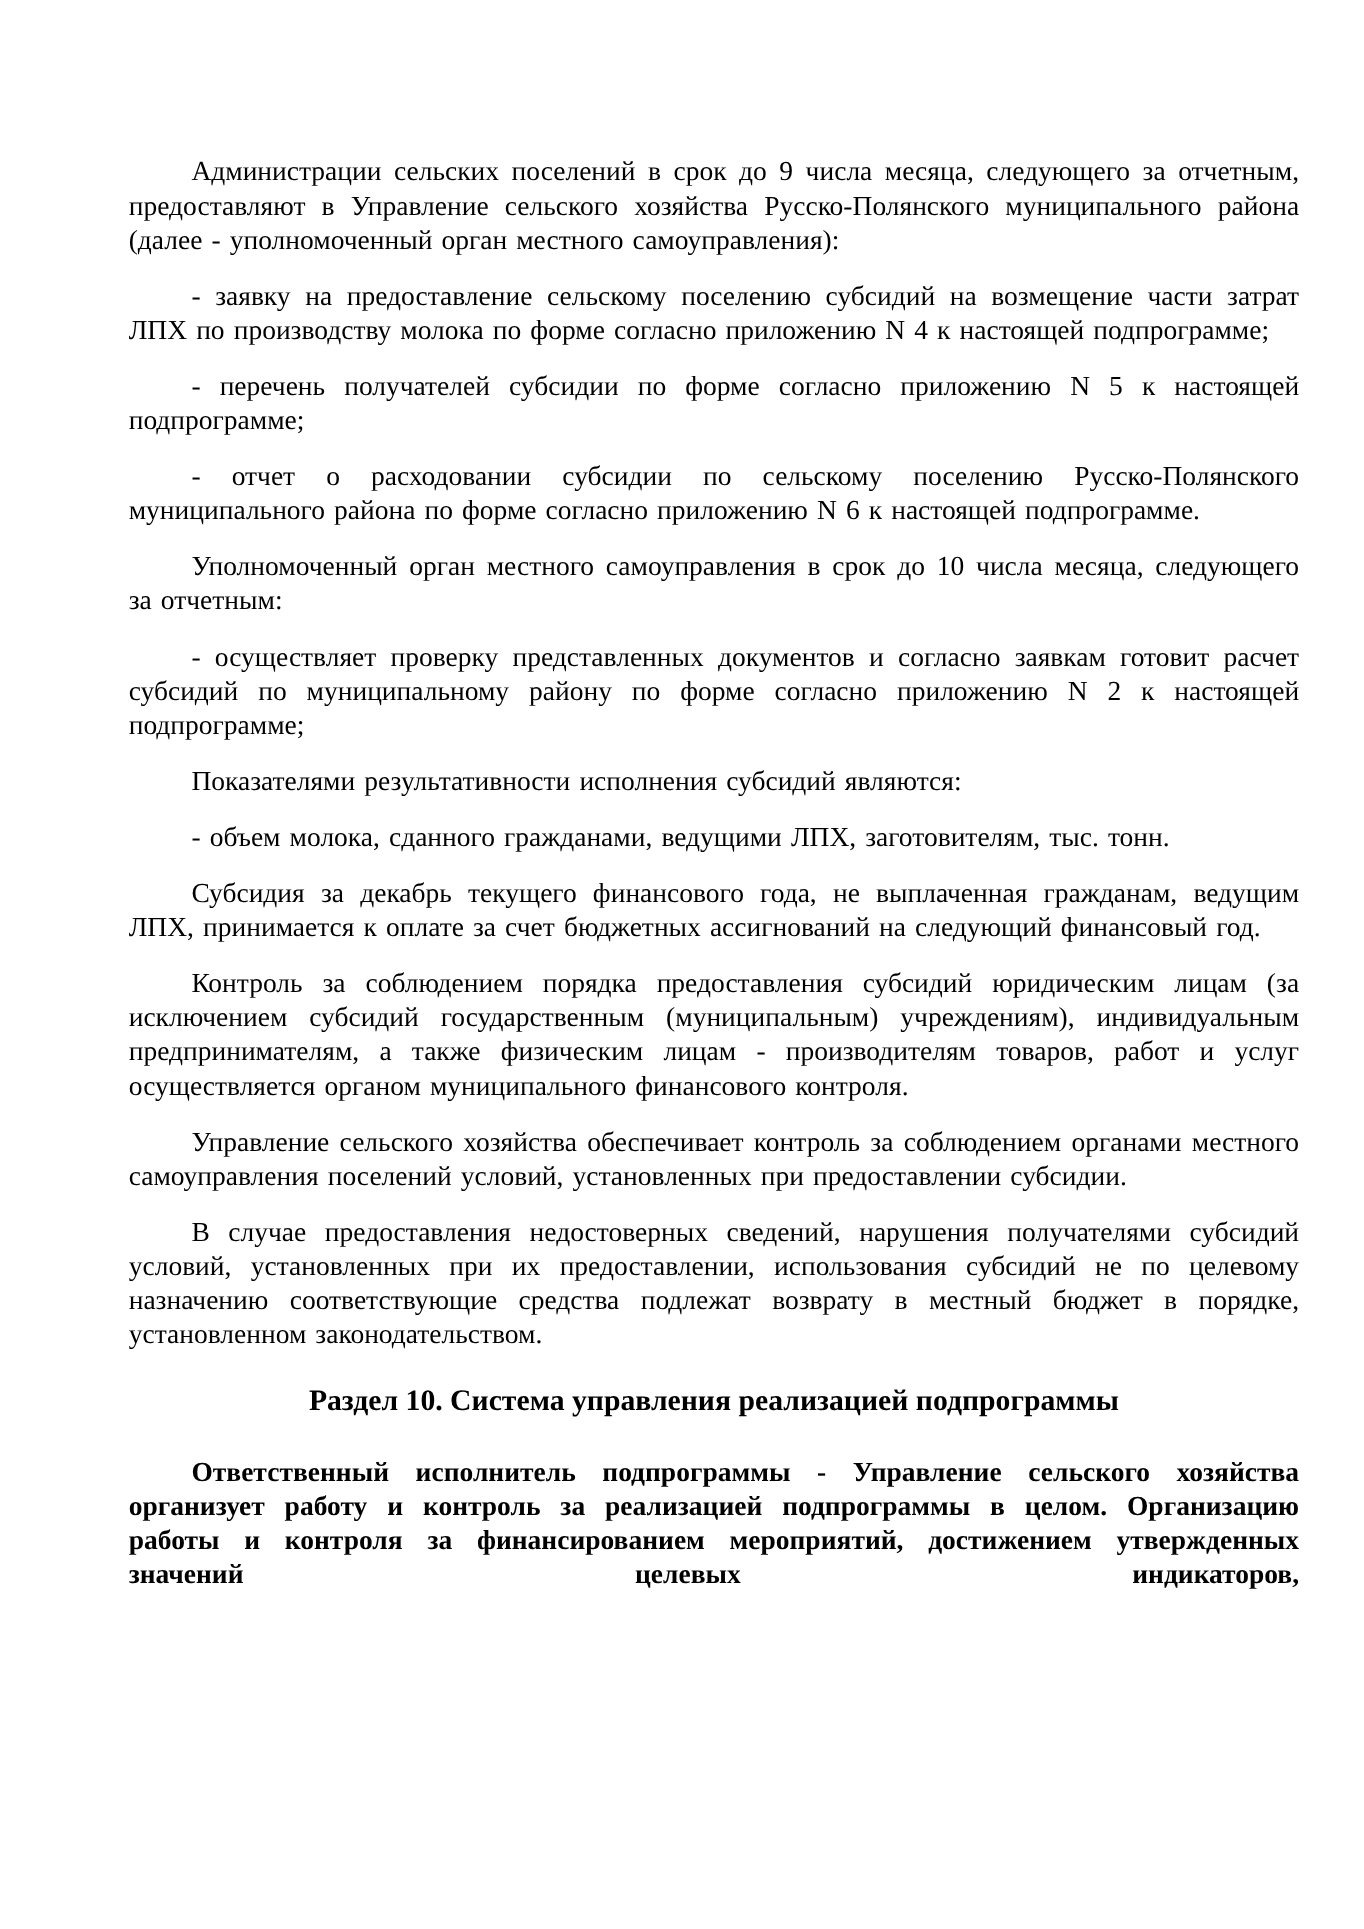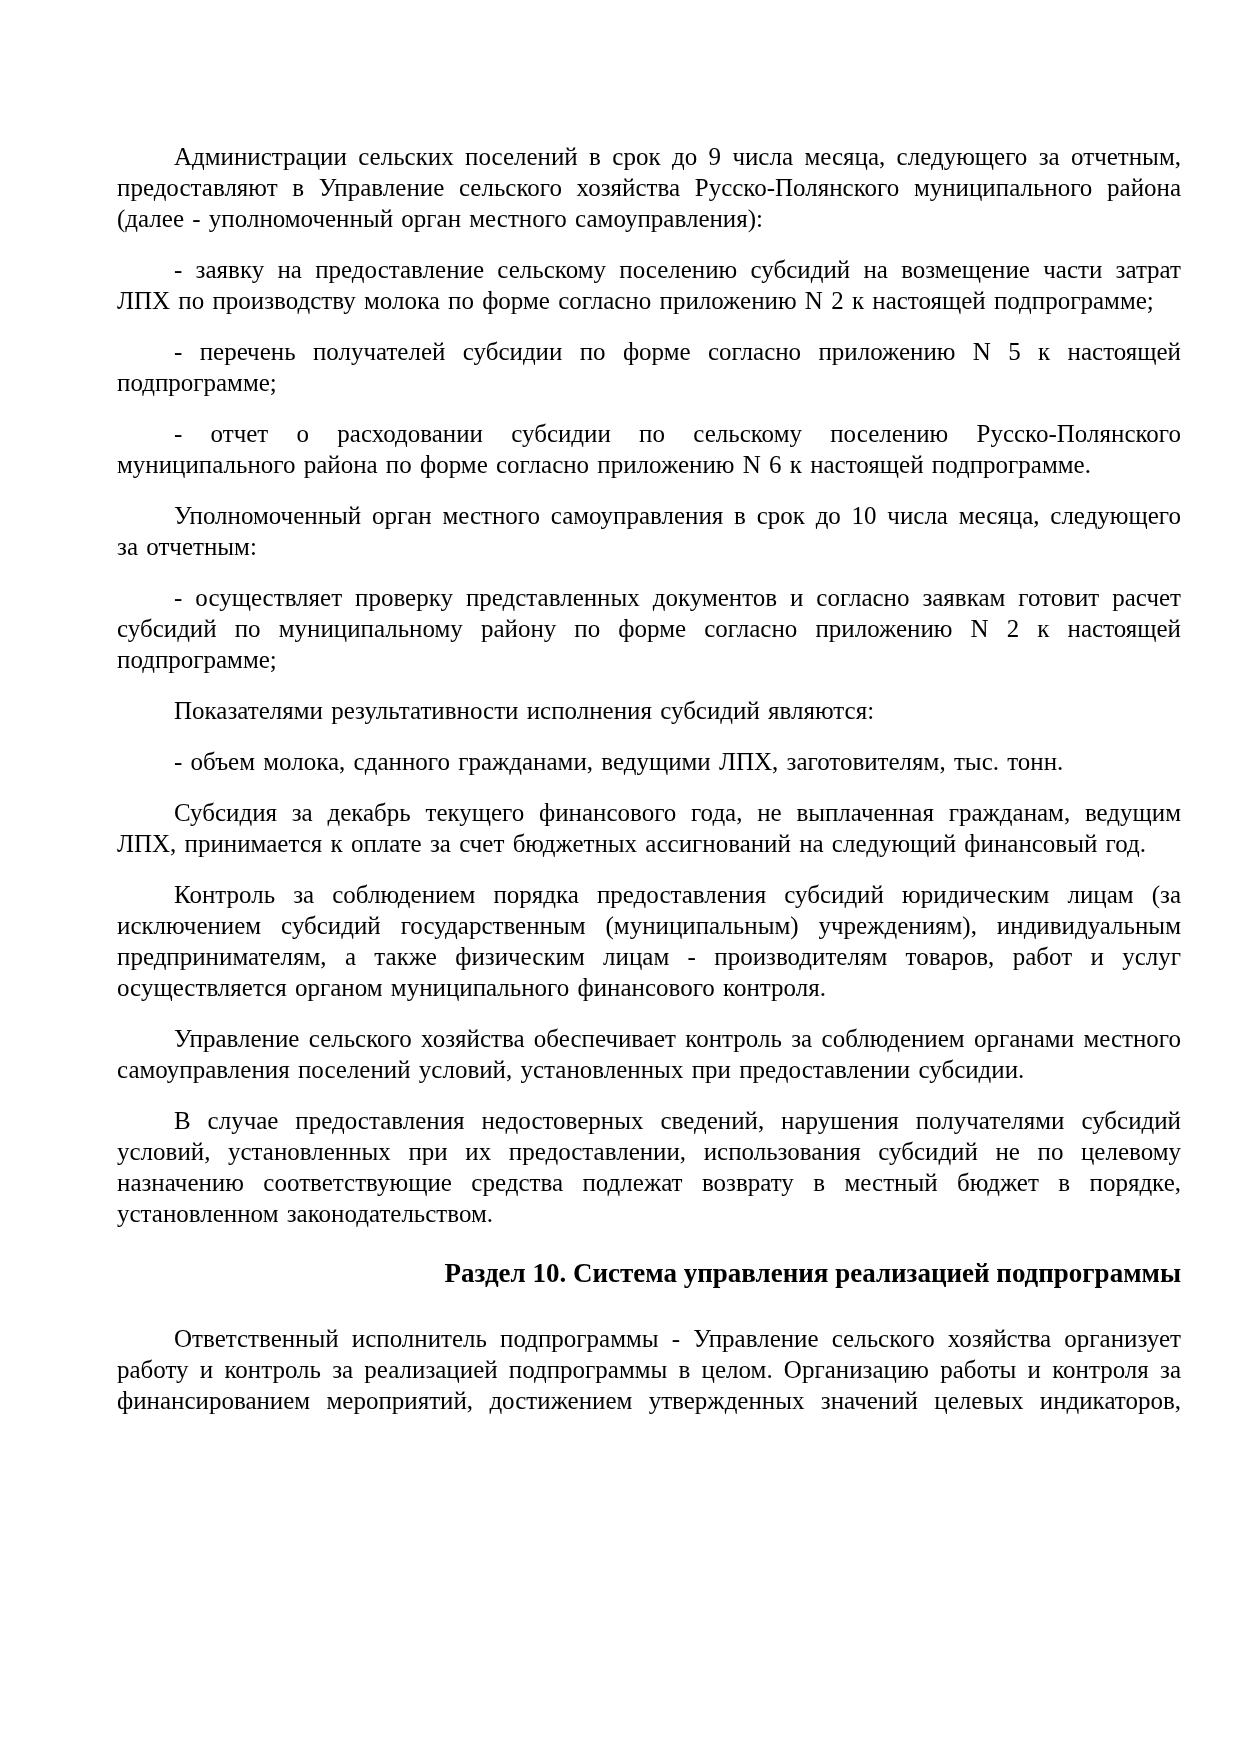--- a/index.html
+++ b/index.html
@@ -23,37 +23,38 @@
     margin: 0 0 20px 0;
     font-size: 25px;
     line-height: 31px;
     text-align: justify;
     text-indent: 57px;
     word-spacing: 2px;
   }
   
   .para.continued {
     text-align-last: justify;
+    font-weight: bold;
   }
   .section-heading {
     font-size: 27px;
     line-height: 33px;
     font-weight: bold;
-    text-align: right;
+    text-align: center;
     text-indent: 0;
     margin: 28px 0 33px 0;
   }
 </style>
 </head>
 <body>
 
 <main class="page" style="background: rgb(255, 255, 255); color: rgb(0, 0, 0);">
   <article id="document-body">
       <p class="para">Администрации сельских поселений в срок до 9 числа месяца, следующего за отчетным, предоставляют в Управление сельского хозяйства Русско-Полянского муниципального района (далее - уполномоченный орган местного самоуправления):</p>
-      <p class="para">- заявку на предоставление сельскому поселению субсидий на возмещение части затрат ЛПХ по производству молока по форме согласно приложению N 2 к настоящей подпрограмме;</p>
+      <p class="para">- заявку на предоставление сельскому поселению субсидий на возмещение части затрат ЛПХ по производству молока по форме согласно приложению N 4 к настоящей подпрограмме;</p>
       <p class="para">- перечень получателей субсидии по форме согласно приложению N 5 к настоящей подпрограмме;</p>
       <p class="para">- отчет о расходовании субсидии по сельскому поселению Русско-Полянского муниципального района по форме согласно приложению N 6 к настоящей подпрограмме.</p>
       <p class="para">Уполномоченный орган местного самоуправления в срок до 10 числа месяца, следующего за отчетным:</p>
       <p class="para">- осуществляет проверку представленных документов и согласно заявкам готовит расчет субсидий по муниципальному району по форме согласно приложению N 2 к настоящей подпрограмме;</p>
       <p class="para">Показателями результативности исполнения субсидий являются:</p>
       <p class="para">- объем молока, сданного гражданами, ведущими ЛПХ, заготовителям, тыс. тонн.</p>
       <p class="para">Субсидия за декабрь текущего финансового года, не выплаченная гражданам, ведущим ЛПХ, принимается к оплате за счет бюджетных ассигнований на следующий финансовый год.</p>
       <p class="para">Контроль за соблюдением порядка предоставления субсидий юридическим лицам (за исключением субсидий государственным (муниципальным) учреждениям), индивидуальным предпринимателям, а также физическим лицам - производителям товаров, работ и услуг осуществляется органом муниципального финансового контроля.</p>
       <p class="para">Управление сельского хозяйства обеспечивает контроль за соблюдением органами местного самоуправления поселений условий, установленных при предоставлении субсидии.</p>
       <p class="para">В случае предоставления недостоверных сведений, нарушения получателями субсидий условий, установленных при их предоставлении, использования субсидий не по целевому назначению соответствующие средства подлежат возврату в местный бюджет в порядке, установленном законодательством.</p>

